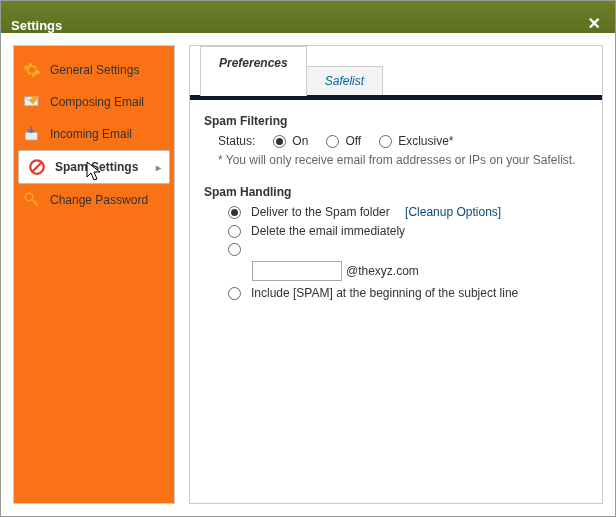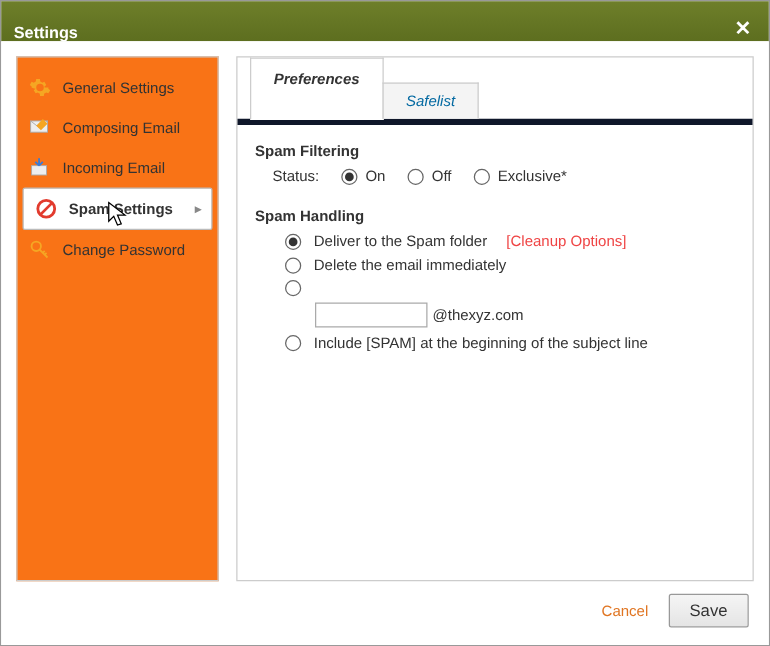--- a/index.html
+++ b/index.html
@@ -152,21 +152,21 @@
   }
   .handling .row { padding-left: 24px; }
   .handling .row .radio { margin-right: 4px; }
   .email-input {
     width: 90px;
     height: 20px;
     border: 1px solid #aaa;
     padding: 2px 4px;
     font-size: 12px;
   }
-  .link-orange { color: #ef4444; cursor: pointer; }
+  .link-orange { color: #0c4a6e; cursor: pointer; }
   .footer {
     display: flex;
     justify-content: flex-end;
     align-items: center;
     gap: 10px;
     padding: 10px 4px 2px 4px;
   }
   .btn-save {
     border: 1px solid #999;
     background: linear-gradient(#f5f5f5, #e5e5e5);
@@ -272,20 +272,21 @@
           <span style="width:6px"></span>
           <span class="radio checked"></span>
           <span>On</span>
           <span style="width:6px"></span>
           <span class="radio"></span>
           <span>Off</span>
           <span style="width:6px"></span>
           <span class="radio"></span>
           <span>Exclusive*</span>
         </div>
+        <div class="note">* You will only receive email from addresses or IPs on your Safelist.</div>
 
         <div class="section-title" style="margin-top:18px">Spam Handling</div>
         <div class="handling">
           <div class="row">
             <span class="radio checked"></span>
             <span>Deliver to the Spam folder</span>
             <span>&nbsp;</span>
             <span class="link-orange">[Cleanup Options]</span>
           </div>
           <div class="row">
@@ -300,22 +301,18 @@
             <span>@thexyz.com</span>
           </div>
           <div class="row">
             <span class="radio"></span>
             <span>Include [SPAM] at the beginning of the subject line</span>
           </div>
         </div>
       </div>
     </div>
 
-    <div class="footer">
-      <button class="btn-cancel">Cancel</button>
-      <button class="btn-save">Save</button>
-    </div>
   </div>
 
   <svg class="cursor-ptr" width="18" height="22" viewBox="0 0 18 22">
     <path d="M1 1l0 15 4-4 3 7 3-1-3-7 6 0z" fill="#fff" stroke="#000" stroke-width="1"></path>
   </svg>
 </div>
 
 </body></html>

